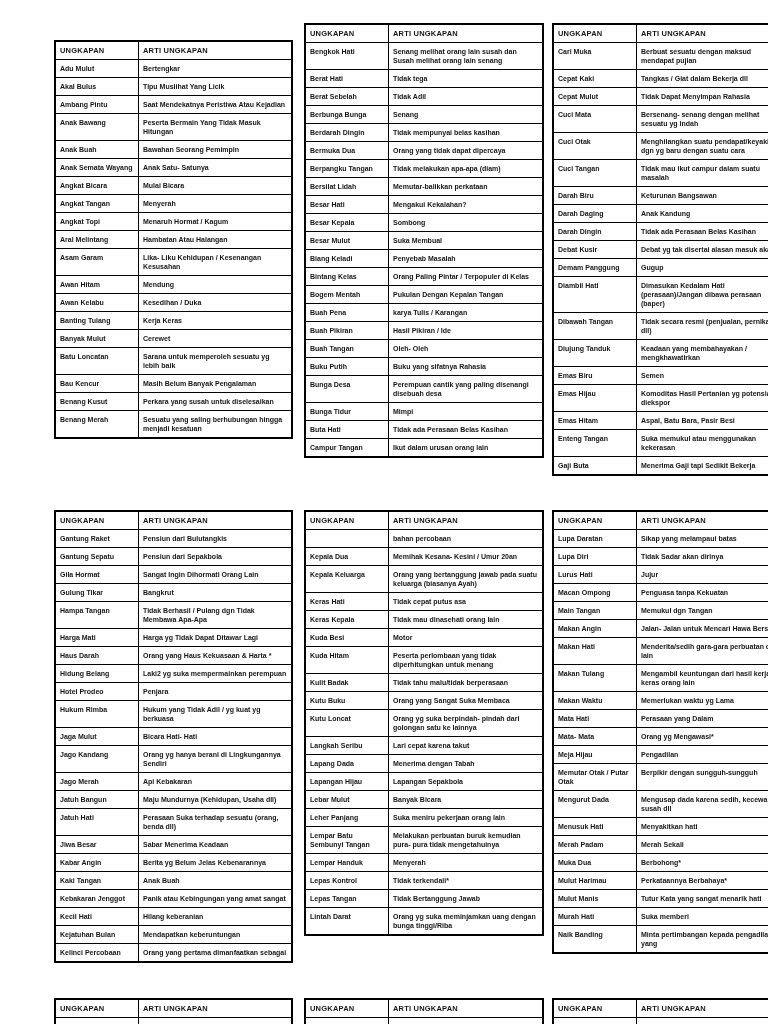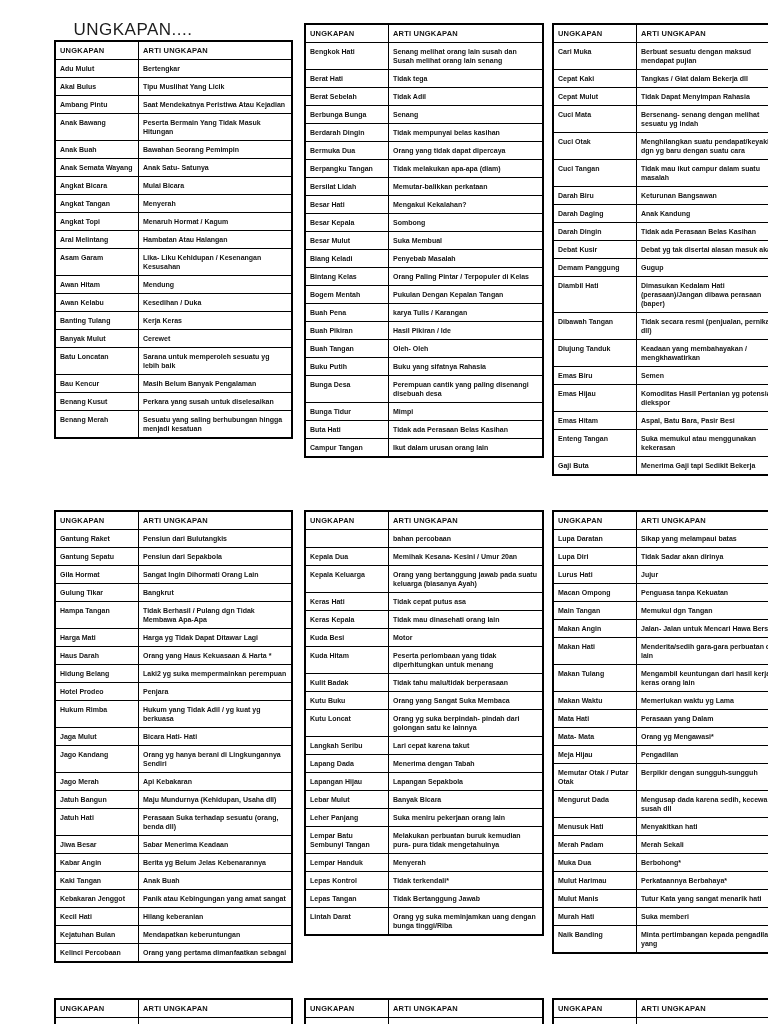--- a/index.html
+++ b/index.html
@@ -41,21 +41,20 @@
   #tbl-5 { left:511px; top:510px; width:240px; }
   #tbl-6 { left:13px;  top:998px; width:239px; }
   #tbl-7 { left:263px; top:998px; width:240px; }
   #tbl-8 { left:511px; top:998px; width:240px; }
   .clip-row td { height:14px; }
 </style>
 </head>
 <body>
 
 <div class="page">
-  <div class="doc-title">UNGKAPAN....</div>
 
   <div id="tbl-0" class="tbl">
       <table class="idiom">
         <tbody>
           <tr>
             <th>UNGKAPAN</th>
             <th>ARTI UNGKAPAN</th>
           </tr>
           <tr>
             <td>Adu Mulut</td>

